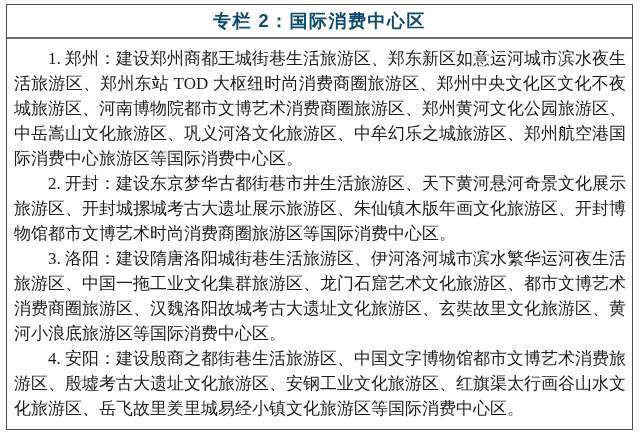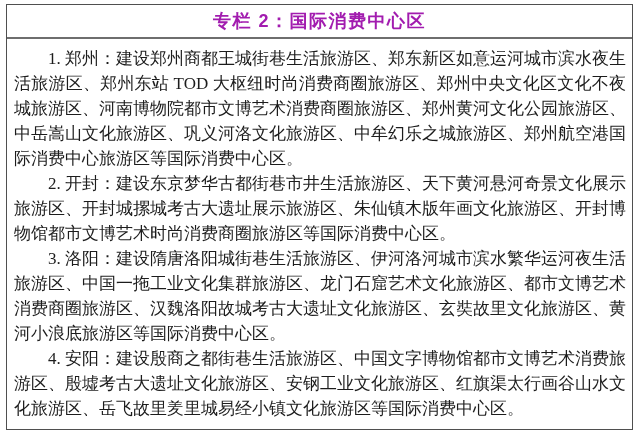--- a/index.html
+++ b/index.html
@@ -30,21 +30,21 @@
     border-bottom: 2px solid #6e6e6e;
     display: flex;
     align-items: center;
     justify-content: center;
   }
   .panel-title {
     margin: 0;
     font-family: "Liberation Sans", sans-serif;
     font-weight: bold;
     font-size: 18px;
-    color: #a21caf;
+    color: #0c4a6e;
     letter-spacing: 1.5px;
     white-space: nowrap;
   }
   .panel-body {
     padding: 7px 6px 0 7px;
     font-size: 17px;
     line-height: 25px;
     color: #1c1c1c;
     text-align: justify;
     text-justify: inter-ideograph;

